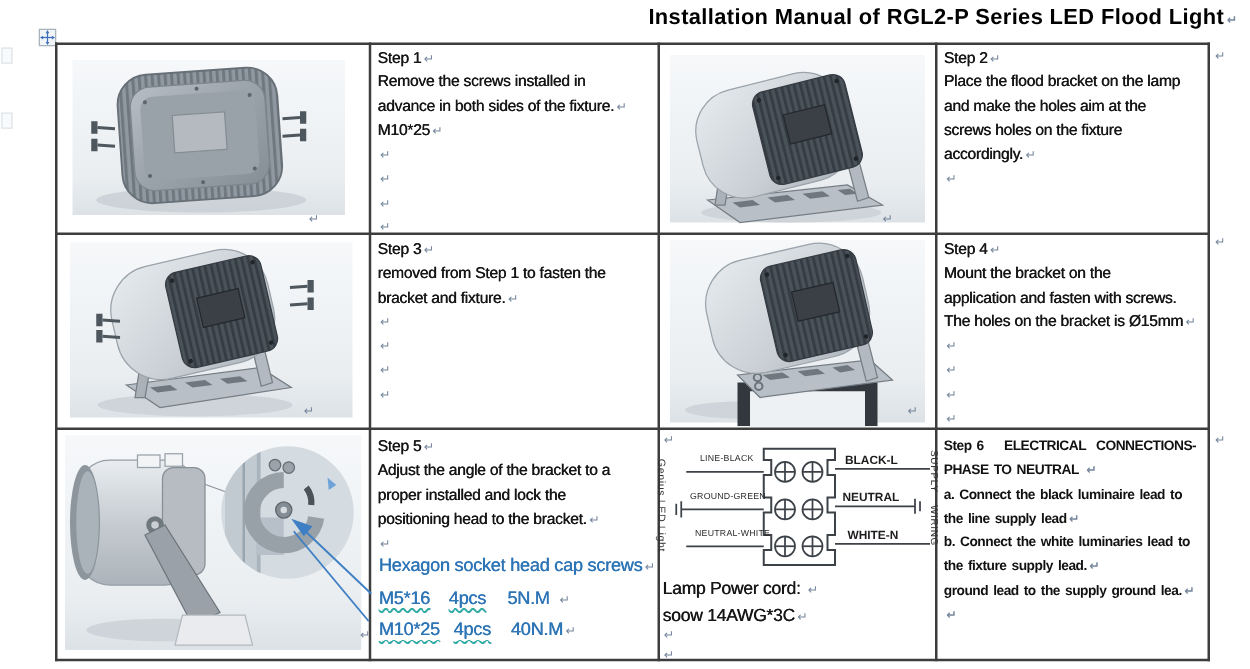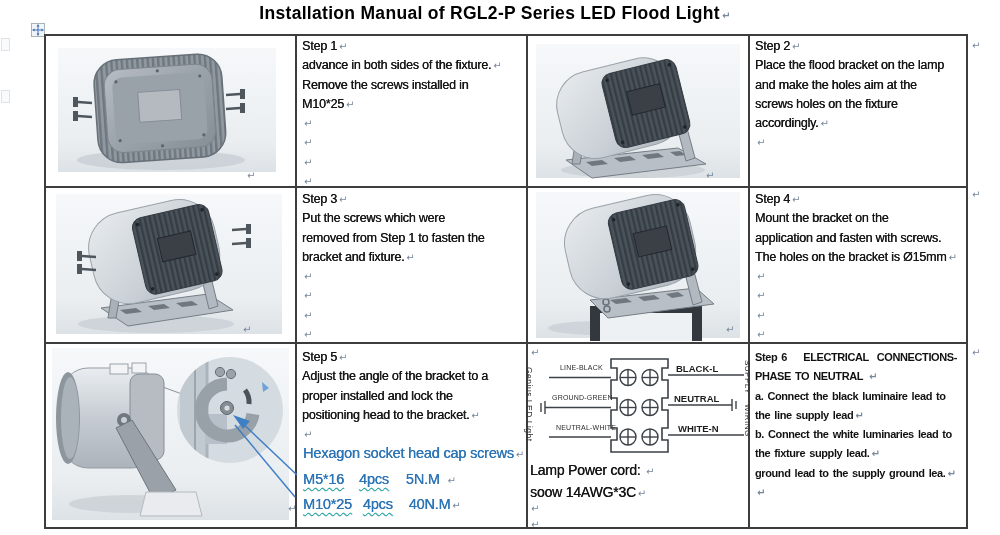--- a/index.html
+++ b/index.html
@@ -1,18 +1,18 @@
 <!DOCTYPE html>
 <html><head>
 <meta charset="utf-8">
 <style>
   html,body{margin:0;padding:0}
   body{width:1000px;height:535px;background:#fff;position:relative;overflow:hidden;
        font-family:"Liberation Sans",sans-serif;color:#161616}
-  .title{position:absolute;top:3px;left:0;width:990px;text-align:center;font-size:17.5px;font-weight:bold;color:#000;letter-spacing:.3px}
+  .title{position:absolute;top:3px;left:0;width:990px;text-align:right;font-size:17.5px;font-weight:bold;color:#000;letter-spacing:.3px}
   .pm{color:#76879c;font-family:"DejaVu Sans",sans-serif;font-size:10px;margin-left:2px;text-shadow:none}
   .b{position:absolute;background:#3d3d3d}
   .cell{position:absolute;font-size:12.5px;line-height:19.3px;letter-spacing:-.2px;text-shadow:.35px 0 0 currentColor}
   .ln{height:19.3px;white-space:pre}
   .step6{font-weight:bold;font-size:11px;line-height:19.3px;letter-spacing:-.4px;word-spacing:1.4px;color:#111;text-shadow:none}
   .blue{color:#2e75b6}
   .bluebig{font-size:14.5px;letter-spacing:-.2px;white-space:pre;text-shadow:.35px 0 0 currentColor}
   .wavg{text-decoration:underline;text-decoration-style:wavy;text-decoration-color:#27b598;text-decoration-thickness:1px;text-underline-offset:3px}
   .wavr{text-decoration-style:wavy;text-decoration-color:#e03c31;text-decoration-thickness:1px;text-underline-offset:2px}
   .abs{position:absolute}
@@ -103,22 +103,22 @@
         <rect x="27" y="75" width="5" height="10"></rect>
    <rect x="194" y="53" width="5" height="10"></rect>
         <rect x="194" y="67" width="5" height="10"></rect>
  </g>
 </svg>
 </div>
 <div class="pmark" style="left:247px;top:170px">↵</div>
 
 <div class="cell" style="left:302px;top:37px;width:222px">
   <div class="ln"><span>Step 1</span><span class="pm">↵</span></div>
+  <div class="ln"><span>Remove the screws installed in</span></div>
   <div class="ln"><span>advance in both sides of the fixture.</span><span class="pm">↵</span></div>
-  <div class="ln"><span>Remove the screws installed in</span></div>
   <div class="ln"><span>M10*25</span><span class="pm">↵</span></div>
   <div class="ln"><span class="pm">↵</span></div>
   <div class="ln"><span class="pm">↵</span></div>
   <div class="ln"><span class="pm">↵</span></div>
   <div class="ln"><span class="pm">↵</span></div>
 </div>
 
 <div class="abs" style="left:528px;top:36px">
 <svg width="220" height="150" viewBox="0 0 220 150">
  <defs>
@@ -197,21 +197,20 @@
         <rect x="31" y="76" width="5" height="10"></rect>
    <rect x="200" y="36" width="5" height="10"></rect>
         <rect x="200" y="50" width="5" height="10"></rect>
  </g>
 </svg>
 </div>
 <div class="pmark" style="left:243px;top:324px">↵</div>
 
 <div class="cell" style="left:302px;top:190px;width:222px">
   <div class="ln"><span>Step 3</span><span class="pm">↵</span></div>
-  <div class="ln"><span>Put the screws which were</span></div>
   <div class="ln"><span>removed from Step 1 to fasten the</span></div>
   <div class="ln"><span>bracket and fixture.</span><span class="pm">↵</span></div>
   <div class="ln"><span class="pm">↵</span></div>
   <div class="ln"><span class="pm">↵</span></div>
   <div class="ln"><span class="pm">↵</span></div>
   <div class="ln"><span class="pm">↵</span></div>
 </div>
 
 <div class="abs" style="left:528px;top:188px">
 <svg width="220" height="153" viewBox="0 0 220 153">

